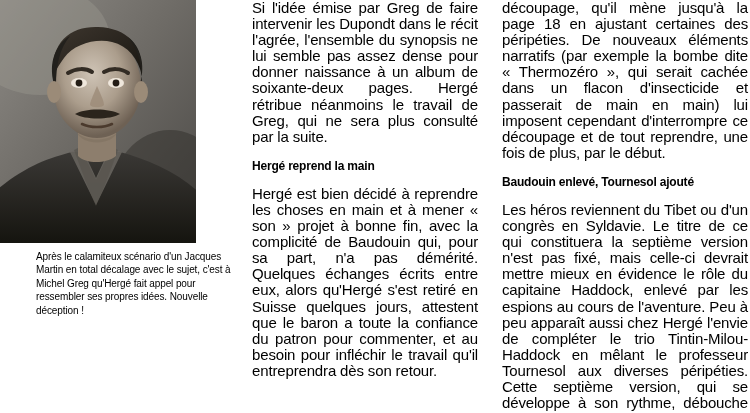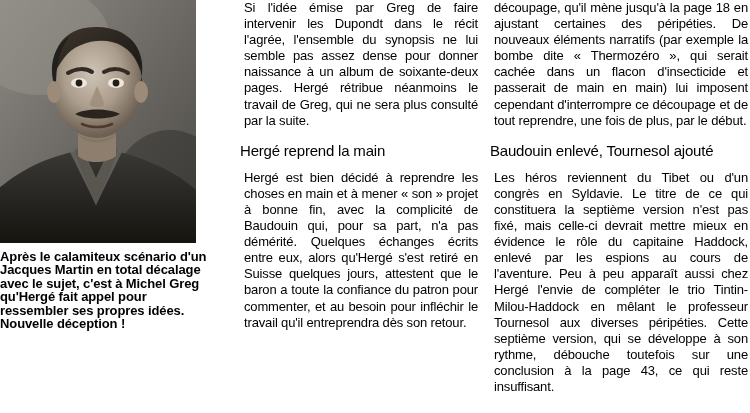--- a/index.html
+++ b/index.html
@@ -51,43 +51,44 @@
     position: relative;
     background: #6d6a66;
     margin: 0 0 7px 0;
   }
   .photo {
     position: absolute;
     inset: 0;
   }
 
   .caption {
-    font-size: 13px;
+    font-size: 10px;
     line-height: 13.4px;
-    font-weight: bold;
+    font-weight: normal;
     width: 210px;
     letter-spacing: -0.1px;
+    padding-left: 36px;
   }
 
   p.body {
-    font-size: 13px;
+    font-size: 15px;
     line-height: 16.1px;
-    margin: 0 0 13px 4px;
+    margin: 0 0 13px 12px;
     text-align: justify;
     letter-spacing: -0.15px;
     hyphens: none;
   }
   p.body:last-child {
     margin-bottom: 0;
   }
   h2.subhead {
-    font-size: 15px;
+    font-size: 12px;
     line-height: 17px;
-    font-weight: normal;
-    margin: 0 0 11px 0;
+    font-weight: bold;
+    margin: 0 0 11px 12px;
     letter-spacing: -0.2px;
   }
   .it {
     font-style: italic;
   }
 </style>
 </head>
 <body>
 
 <div class="page">

